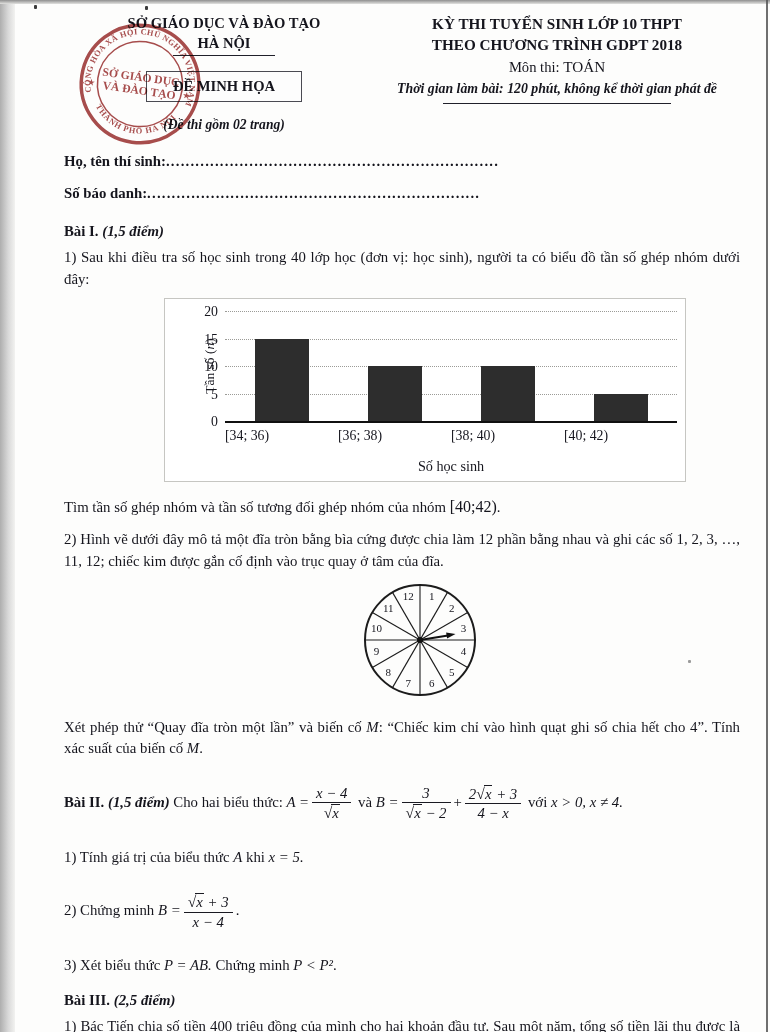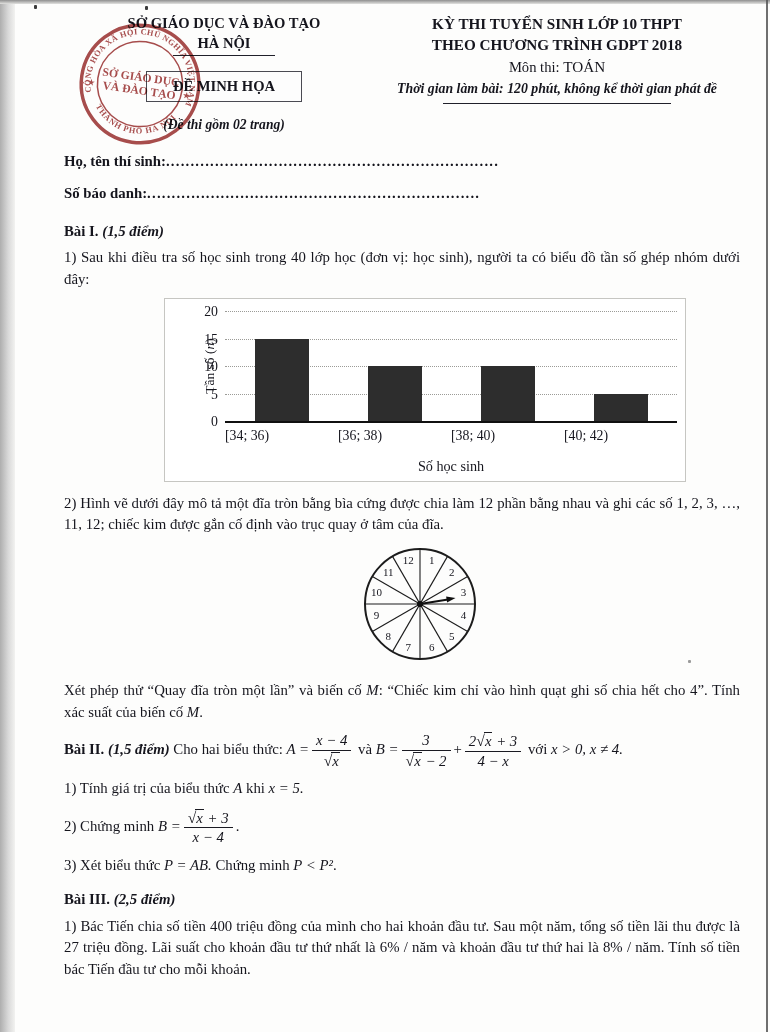--- a/index.html
+++ b/index.html
@@ -60,21 +60,21 @@
   .gridline{position:absolute;left:0;right:0;border-top:1.4px dotted #9b9b97;z-index:0}
   .bar-slot{flex:1;display:flex;justify-content:center;align-items:flex-end;z-index:1}
   .bar{width:54px;background:#2d2d2d}
   .cat-row{display:flex;margin-left:30px;font-size:13.8px;margin-top:3px}
   .cat{flex:1;text-align:left}
   .xlabel{text-align:center;font-size:14.2px;margin-top:10px;margin-left:30px}
   .interval{font-size:16px}
   
   .spinner-wrap{width:120px;margin:8px auto 0;transform:translateX(18px)}
   
-  .mathline{margin-top:9px}
+  .mathline{margin-top:25px}
   .frac{display:inline-block;vertical-align:middle;text-align:center;margin:0 3px;
     line-height:1.12;font-size:14.8px}
   .frac .num{display:block;border-bottom:1.2px solid #1a1a22;padding:0 4px 1px}
   .frac .den{display:block;padding:1px 4px 0}
   .rad{white-space:nowrap}
   .rsign{font-style:normal;font-size:1.06em}
   .rbar{border-top:1.2px solid #1a1a22;font-style:italic;padding:0 1px;margin-left:-1px}
 </style>
 </head>
 <body>
@@ -176,20 +176,23 @@
       <div class="cat-row">
           <span class="cat">[34; 36)</span>
           <span class="cat">[36; 38)</span>
           <span class="cat">[38; 40)</span>
           <span class="cat">[40; 42)</span>
         </div>
       <div class="xlabel">Số học sinh</div>
     </div>
   </div>
 
+  <div class="para" style="margin-top:13px">
+    <span>Tìm tần số ghép nhóm và tần số tương đối ghép nhóm của nhóm </span><span class="interval">[40;42)</span><span>.</span>
+  </div>
 
   <div class="para" style="margin-top:11px">2) Hình vẽ dưới đây mô tả một đĩa tròn bằng bìa cứng được chia làm 12 phần bằng nhau và ghi các số 1, 2, 3, …, 11, 12; chiếc kim được gắn cố định vào trục quay ở tâm của đĩa.</div>
 
   <div class="spinner-wrap">
     <svg width="120" height="120" viewBox="0 0 120 120">
         <circle cx="60" cy="60" r="55" fill="none" stroke="#1c1c1c" stroke-width="2"></circle>
         <line x1="60" y1="5" x2="60" y2="115" stroke="#1c1c1c" stroke-width="1.1"></line>
         <line x1="87.5" y1="12.36860279185587" x2="32.5" y2="107.63139720814414" stroke="#1c1c1c" stroke-width="1.1"></line>
         <line x1="107.63139720814412" y1="32.49999999999999" x2="12.368602791855878" y2="87.5" stroke="#1c1c1c" stroke-width="1.1"></line>
         <line x1="115" y1="60" x2="5" y2="60" stroke="#1c1c1c" stroke-width="1.1"></line>

